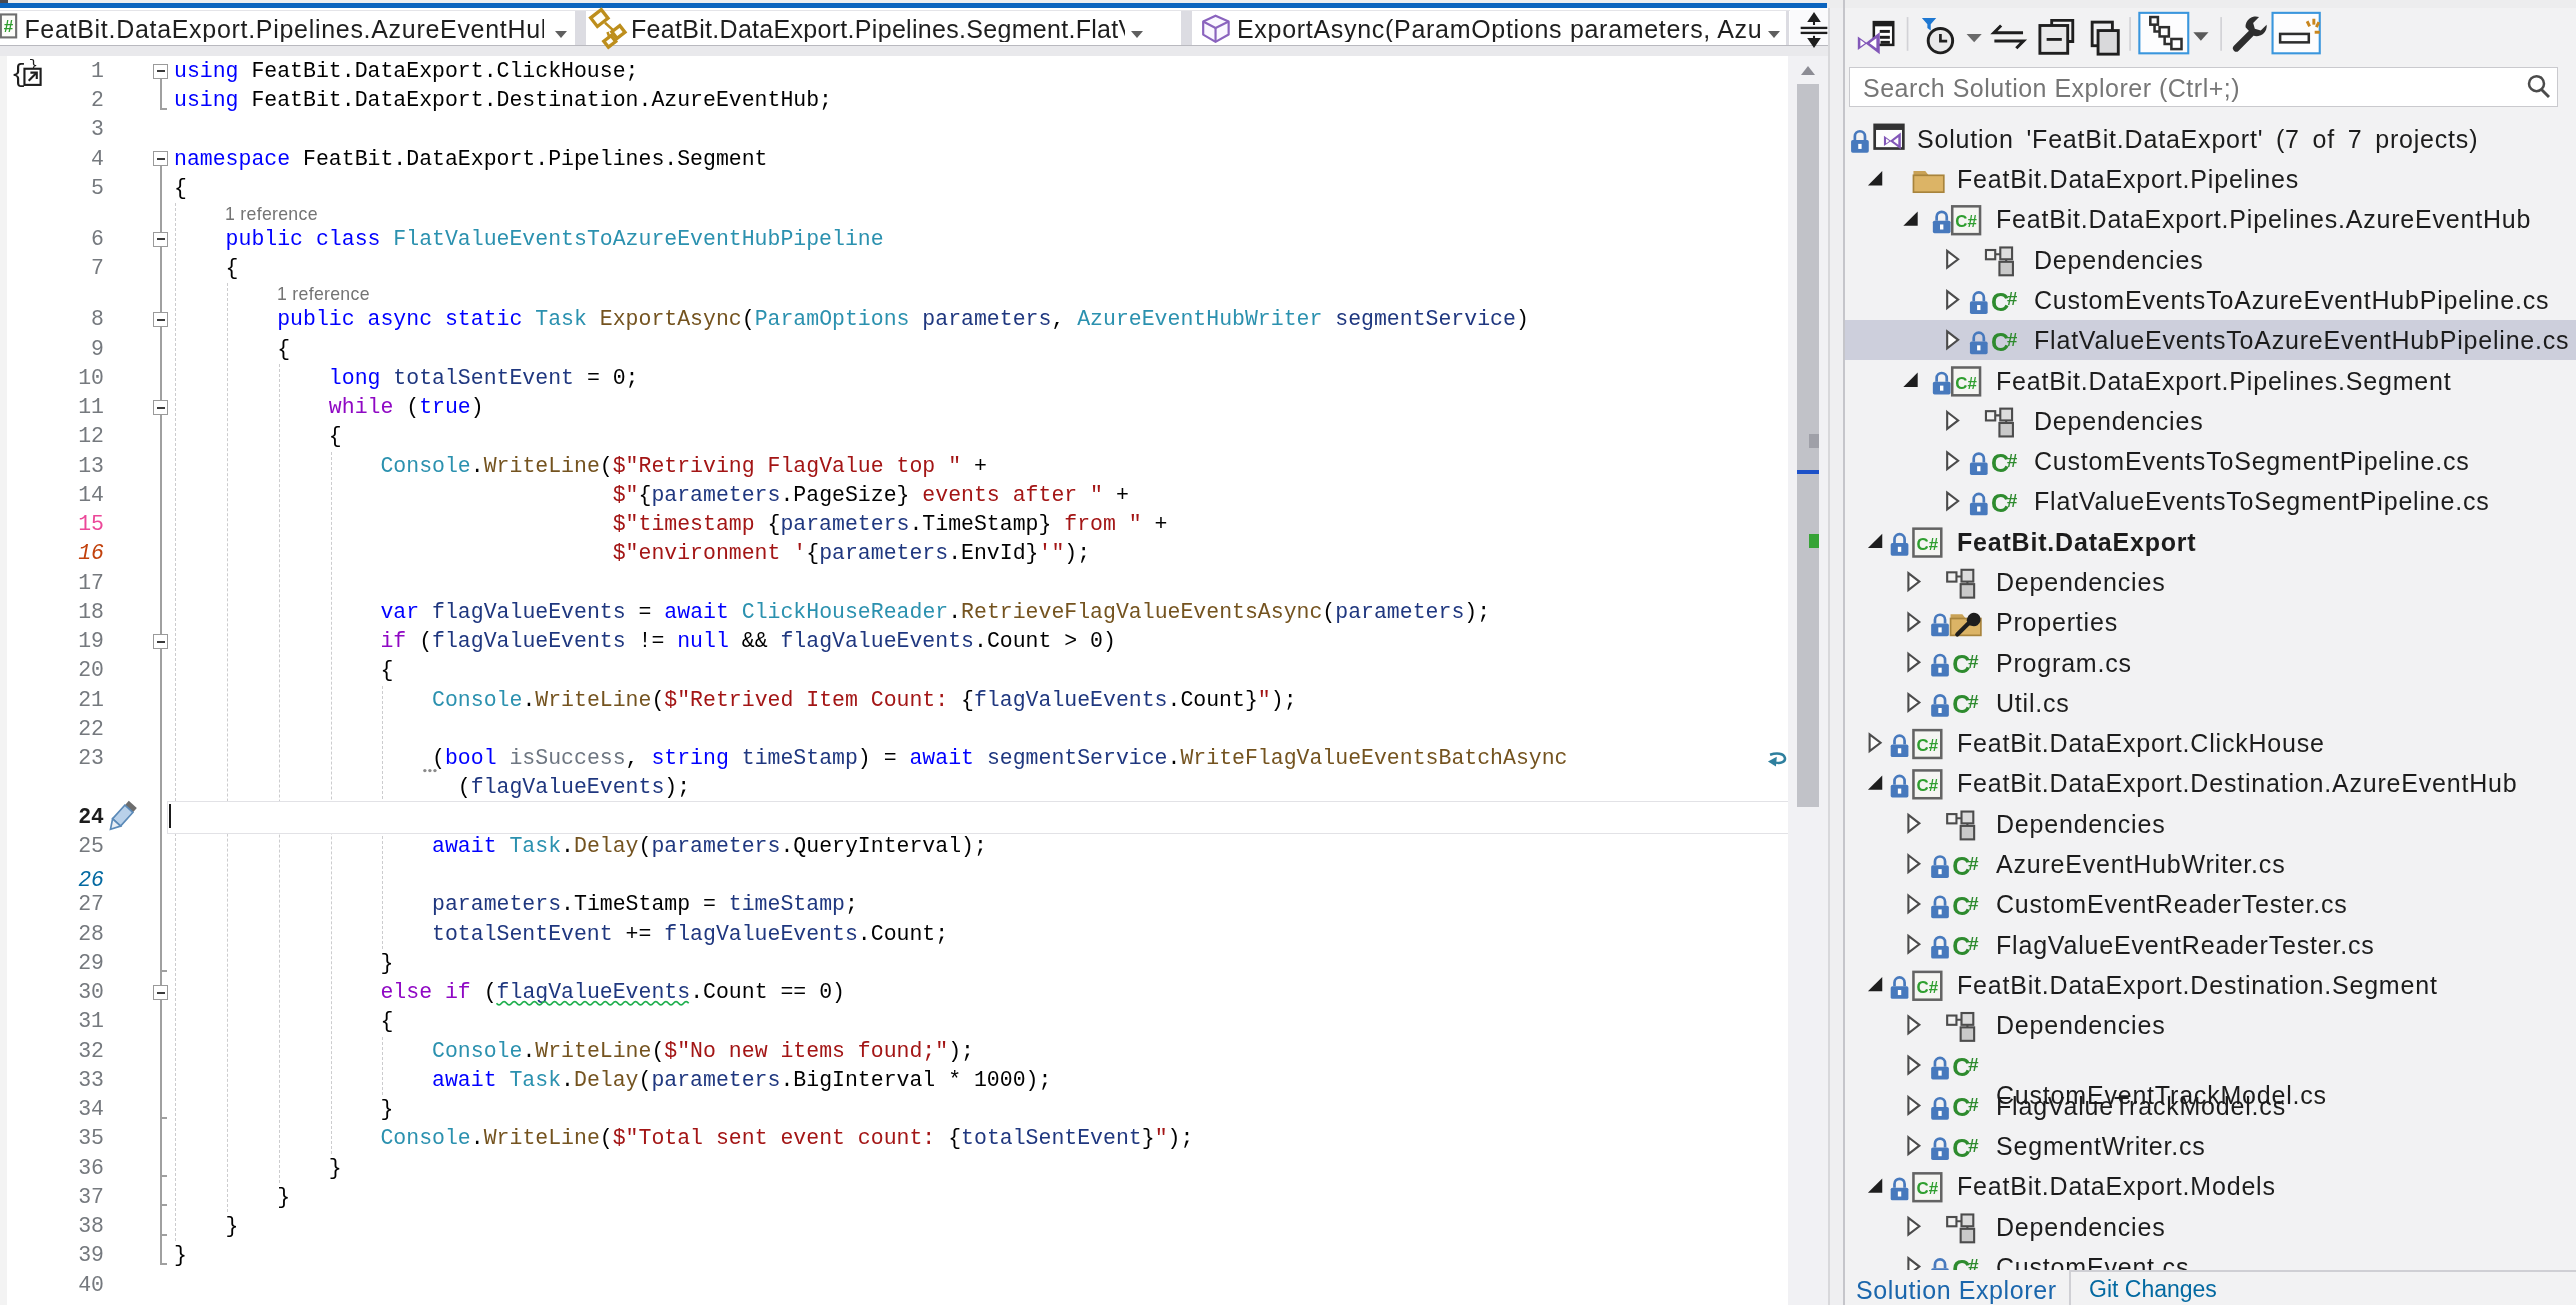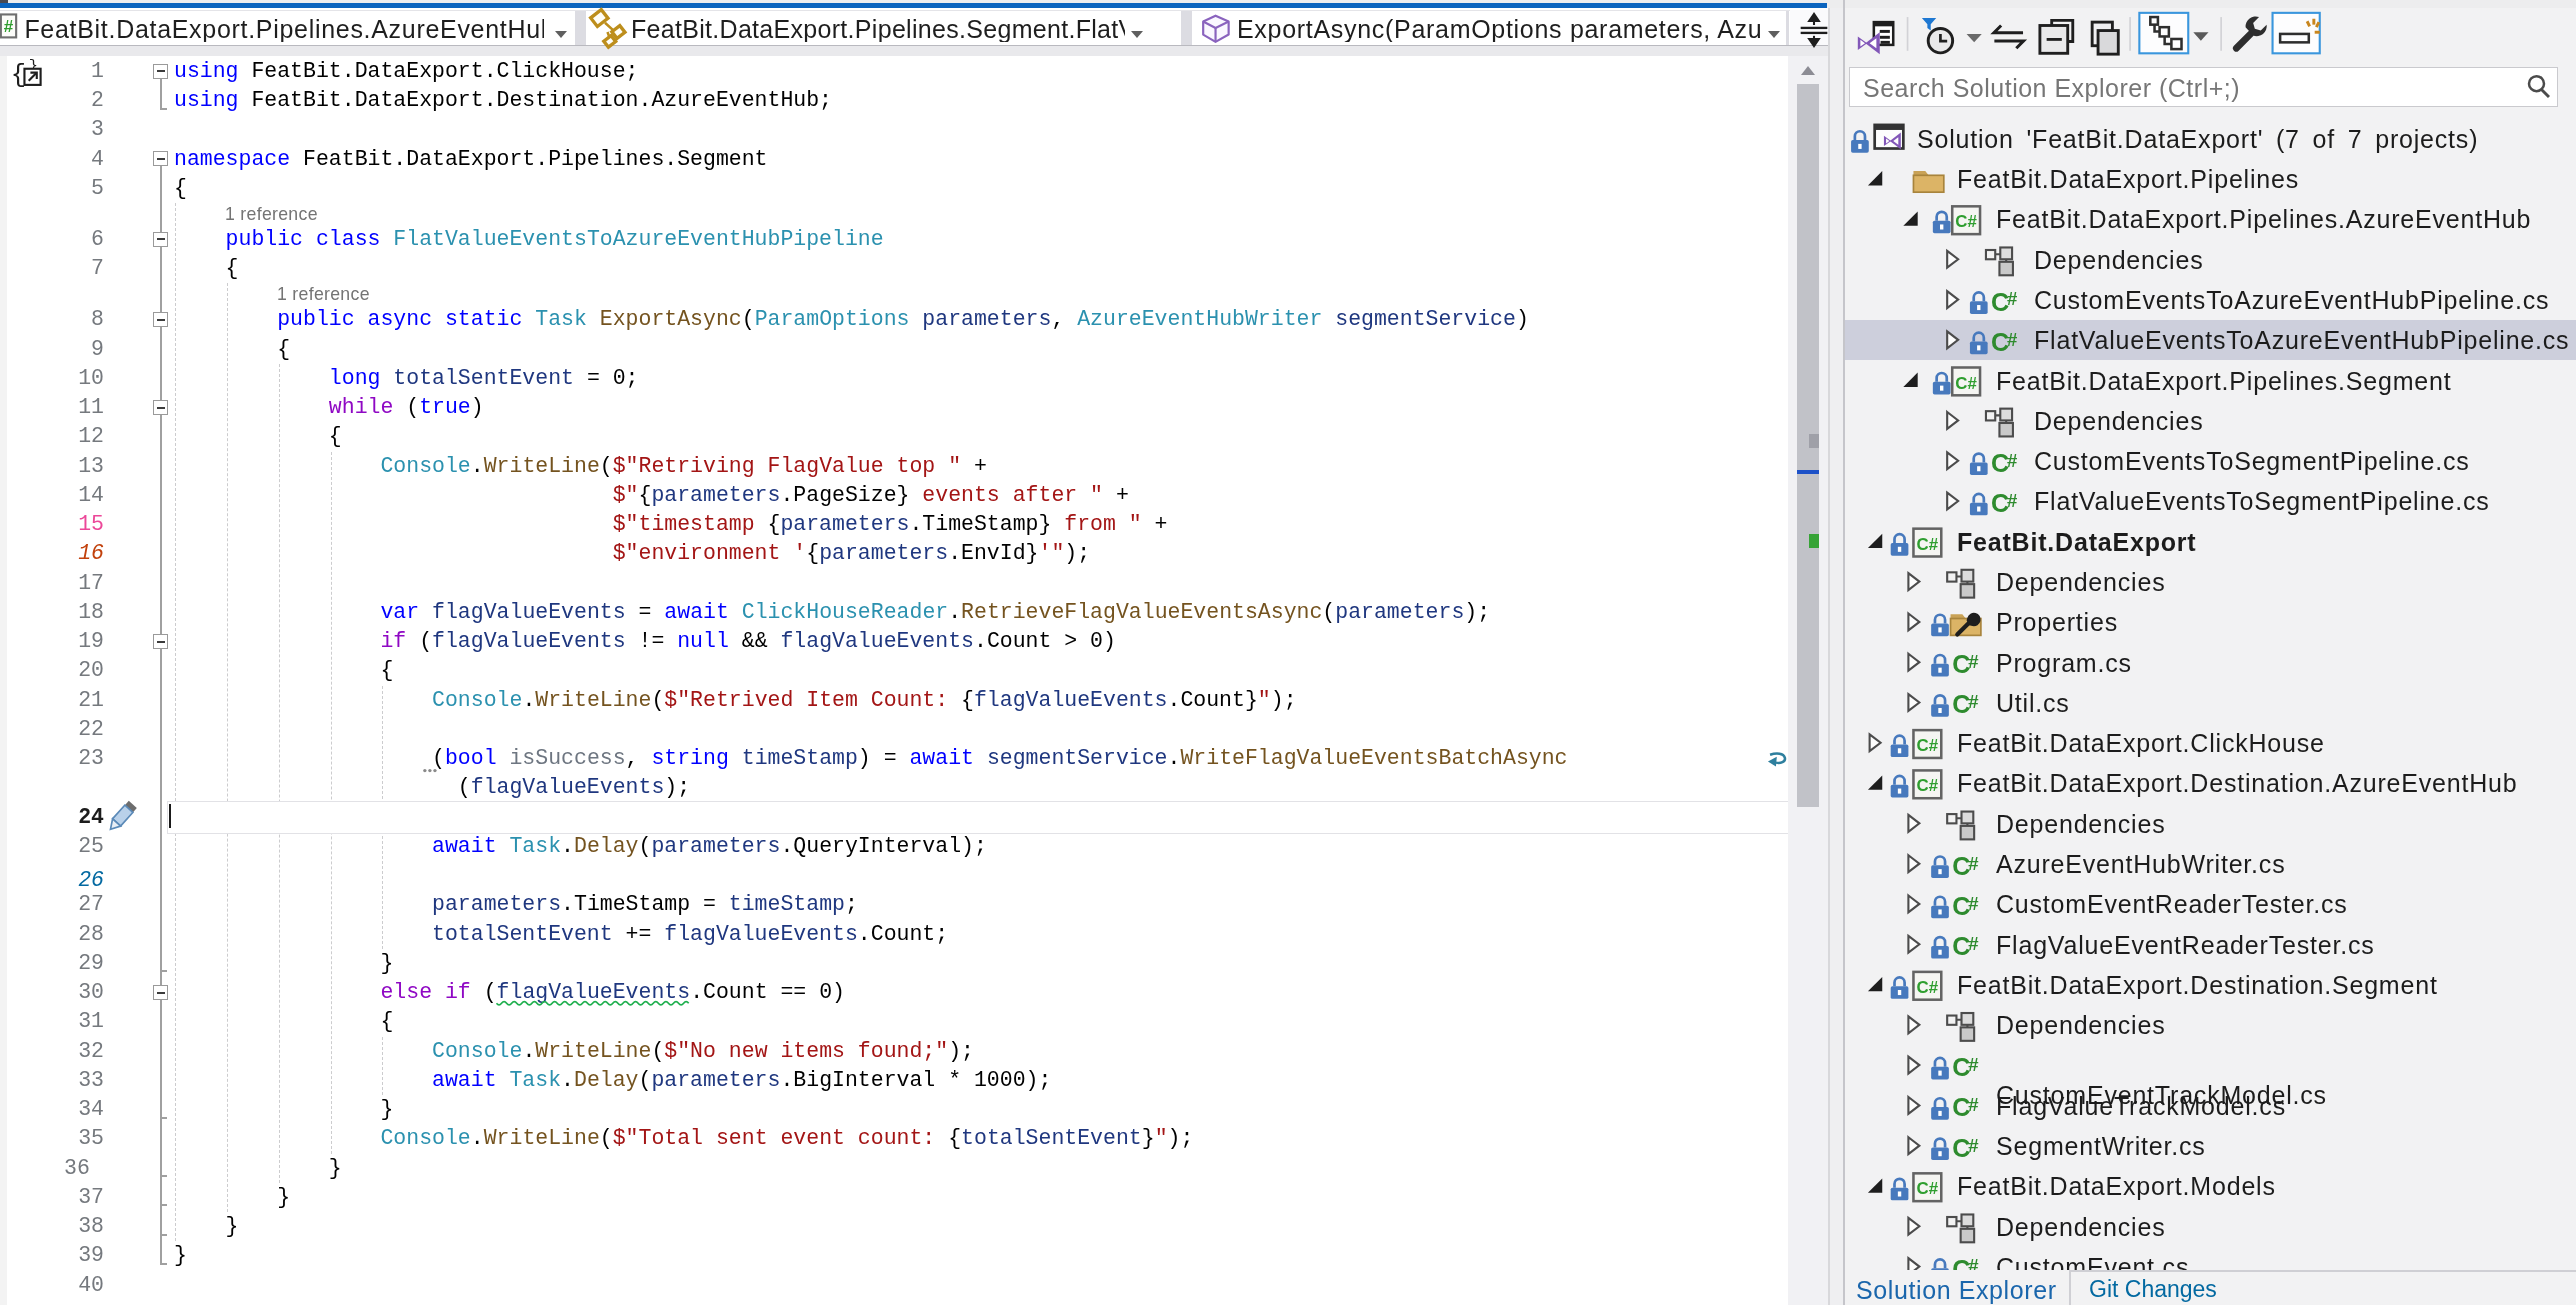--- a/index.html
+++ b/index.html
@@ -163,21 +163,21 @@
 <div class="abs ln" style="top:1007px;color:#75797e;">31</div>
 <div class="abs mono" style="left:174px;top:1007px;"><span class="p">                {</span></div>
 <div class="abs ln" style="top:1037px;color:#75797e;">32</div>
 <div class="abs mono" style="left:174px;top:1037px;"><span class="p">                    </span><span class="t">Console</span><span class="p">.</span><span class="m">WriteLine</span><span class="p">(</span><span class="s">$"No new items found;"</span><span class="p">);</span></div>
 <div class="abs ln" style="top:1066px;color:#75797e;">33</div>
 <div class="abs mono" style="left:174px;top:1066px;"><span class="p">                    </span><span class="k">await</span><span class="p"> </span><span class="t">Task</span><span class="p">.</span><span class="m">Delay</span><span class="p">(</span><span class="v">parameters</span><span class="p">.BigInterval * 1000);</span></div>
 <div class="abs ln" style="top:1095px;color:#75797e;">34</div>
 <div class="abs mono" style="left:174px;top:1095px;"><span class="p">                }</span></div>
 <div class="abs ln" style="top:1124px;color:#75797e;">35</div>
 <div class="abs mono" style="left:174px;top:1124px;"><span class="p">                </span><span class="t">Console</span><span class="p">.</span><span class="m">WriteLine</span><span class="p">(</span><span class="s">$"Total sent event count: </span><span class="p">{</span><span class="v">totalSentEvent</span><span class="p">}</span><span class="s">"</span><span class="p">);</span></div>
-<div class="abs ln" style="top:1154px;color:#75797e;text-align:center;">36</div>
+<div class="abs ln" style="top:1154px;color:#75797e;">36</div>
 <div class="abs mono" style="left:174px;top:1154px;"><span class="p">            }</span></div>
 <div class="abs ln" style="top:1183px;color:#75797e;">37</div>
 <div class="abs mono" style="left:174px;top:1183px;"><span class="p">        }</span></div>
 <div class="abs ln" style="top:1212px;color:#75797e;">38</div>
 <div class="abs mono" style="left:174px;top:1212px;"><span class="p">    }</span></div>
 <div class="abs ln" style="top:1241px;color:#75797e;">39</div>
 <div class="abs mono" style="left:174px;top:1241px;"><span class="p">}</span></div>
 <div class="abs ln" style="top:1271px;color:#75797e;">40</div>
 <svg class="abs" style="left:0;top:0;" width="2576" height="1306" viewBox="0 0 3056 1549">
     <path d="M 589 1190 q 3 4 6 0 q 3 -4 6 0 q 3 4 6 0 q 3 -4 6 0 q 3 4 6 0 q 3 -4 6 0 q 3 4 6 0 q 3 -4 6 0 q 3 4 6 0 q 3 -4 6 0 q 3 4 6 0 q 3 -4 6 0 q 3 4 6 0 q 3 -4 6 0 q 3 4 6 0 q 3 -4 6 0 q 3 4 6 0 q 3 -4 6 0 q 3 4 6 0 q 3 -4 6 0 q 3 4 6 0 q 3 -4 6 0 q 3 4 6 0 q 3 -4 6 0 q 3 4 6 0 q 3 -4 6 0 q 3 4 6 0 q 3 -4 6 0 q 3 4 6 0 q 3 -4 6 0 q 3 4 6 0 q 3 -4 6 0 q 3 4 6 0 q 3 -4 6 0 q 3 4 6 0 q 3 -4 6 0 q 3 4 6 0 q 3 -4 6 0" fill="none" stroke="#1faf4e" stroke-width="2"></path>

